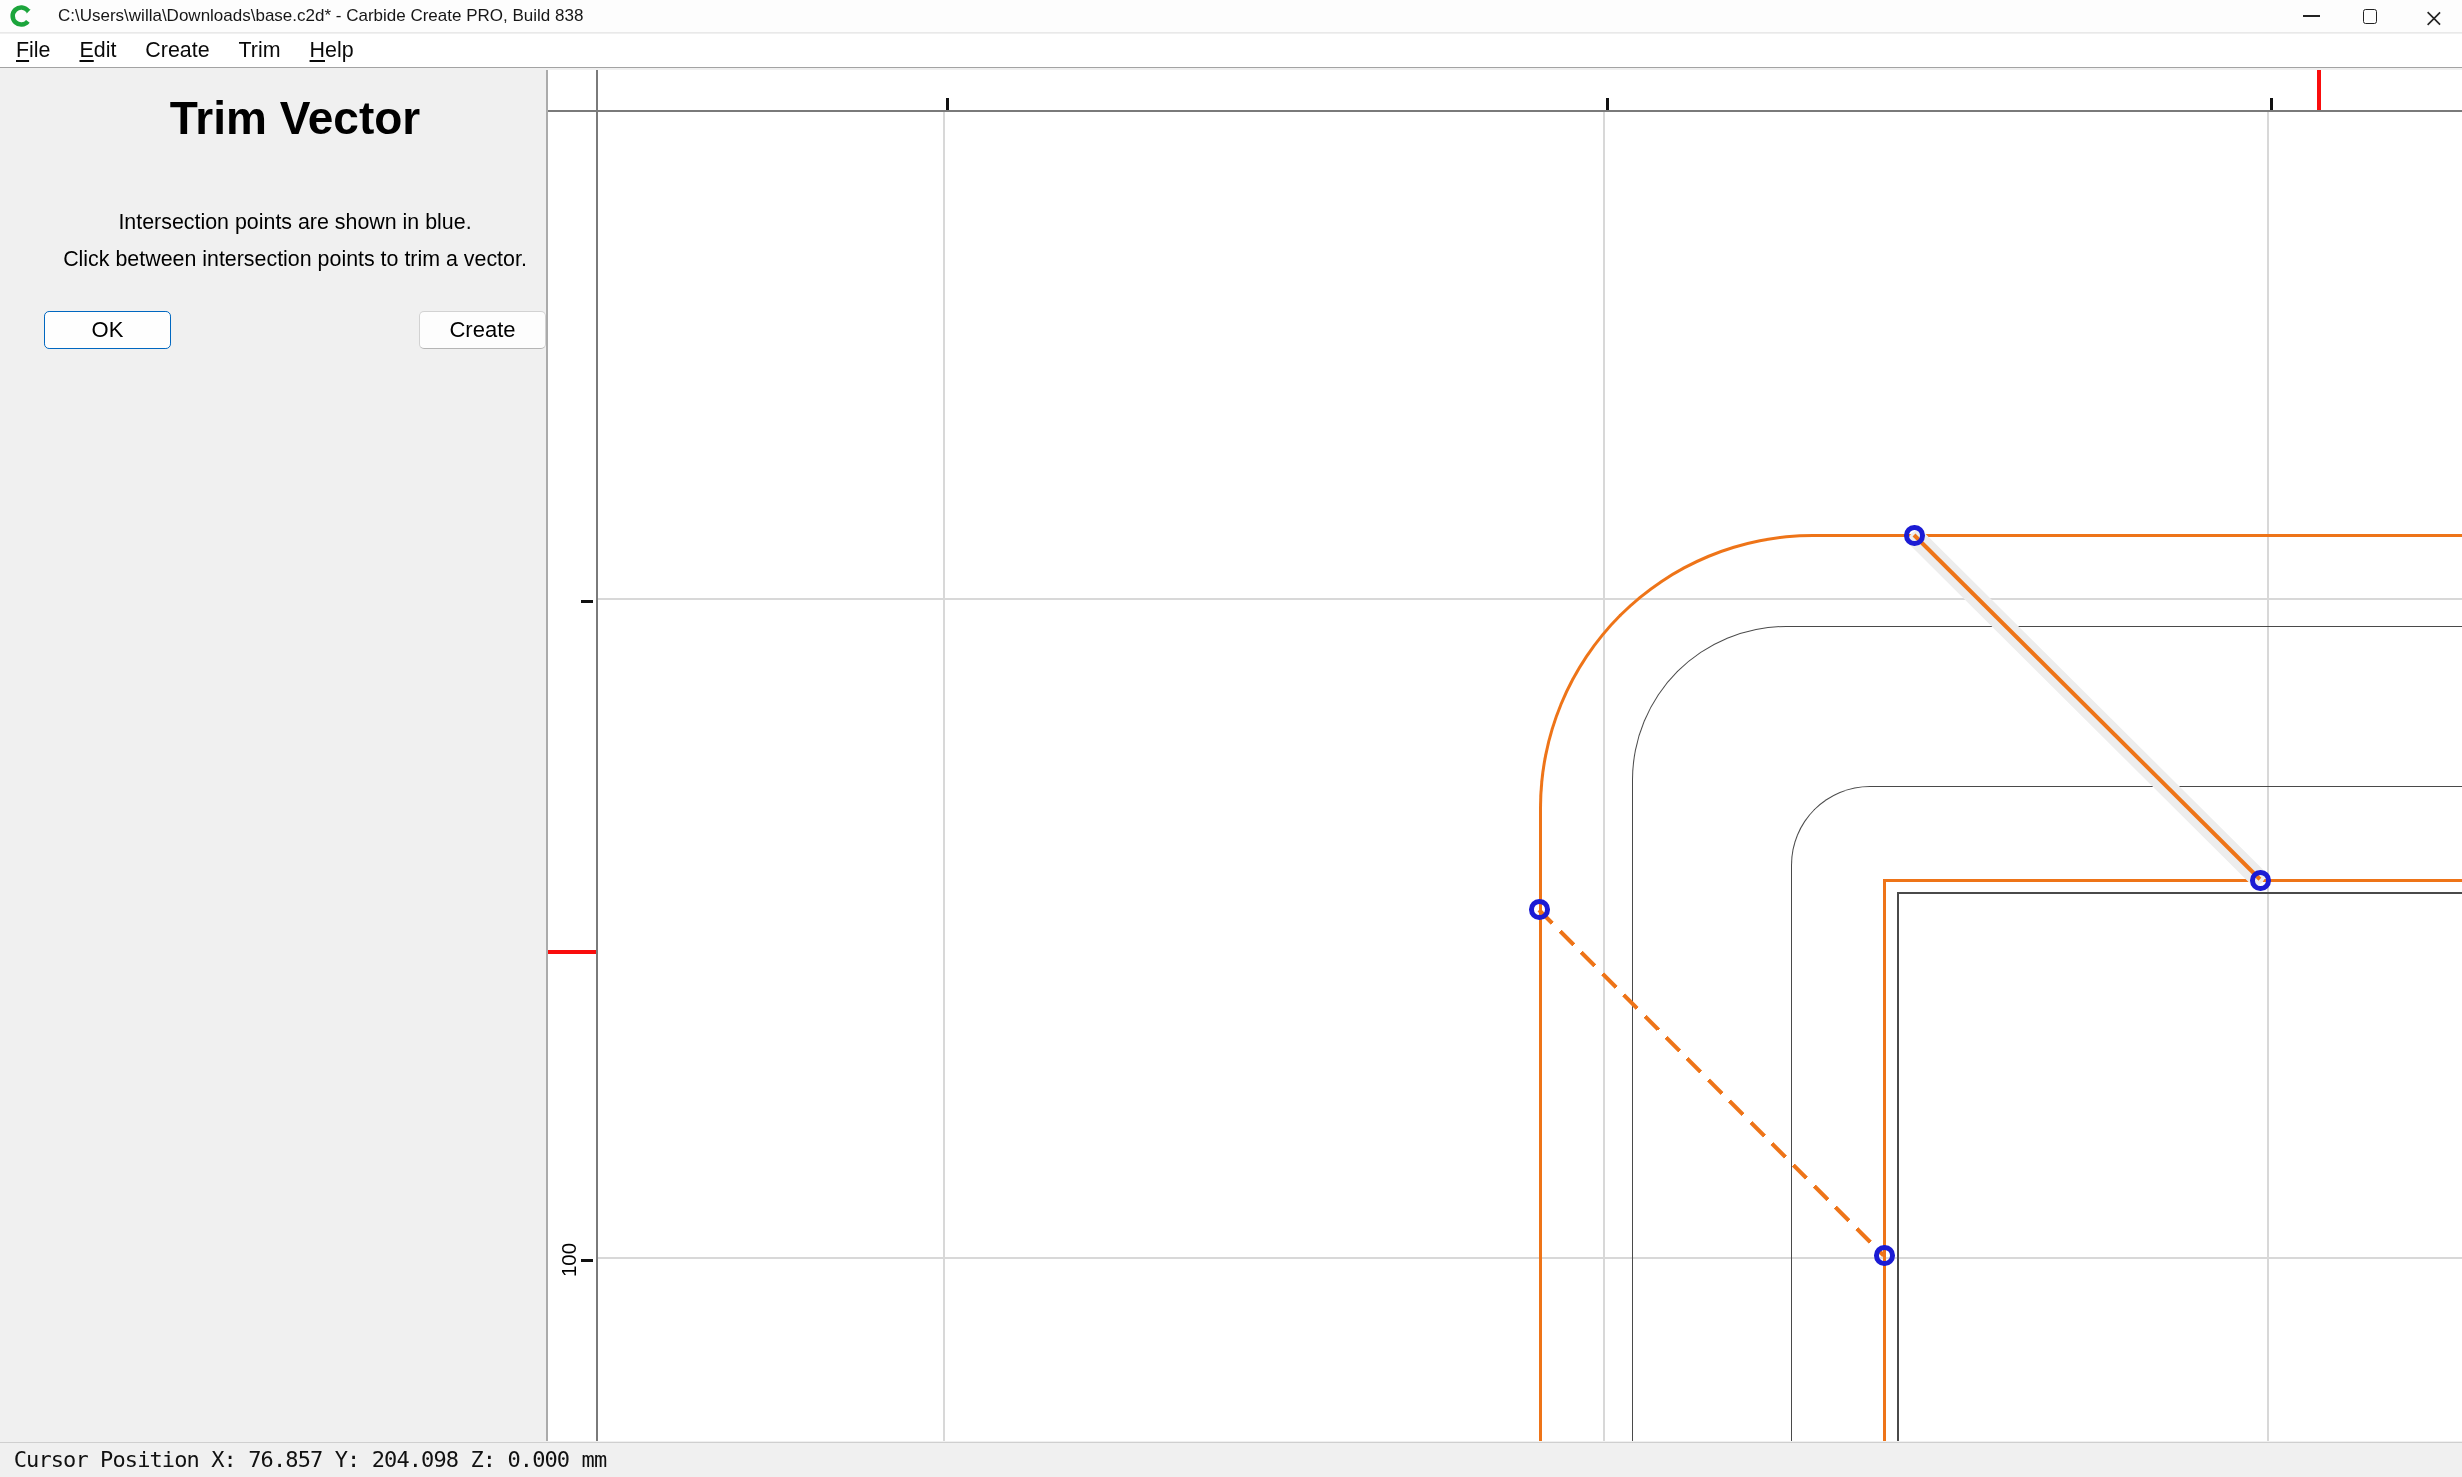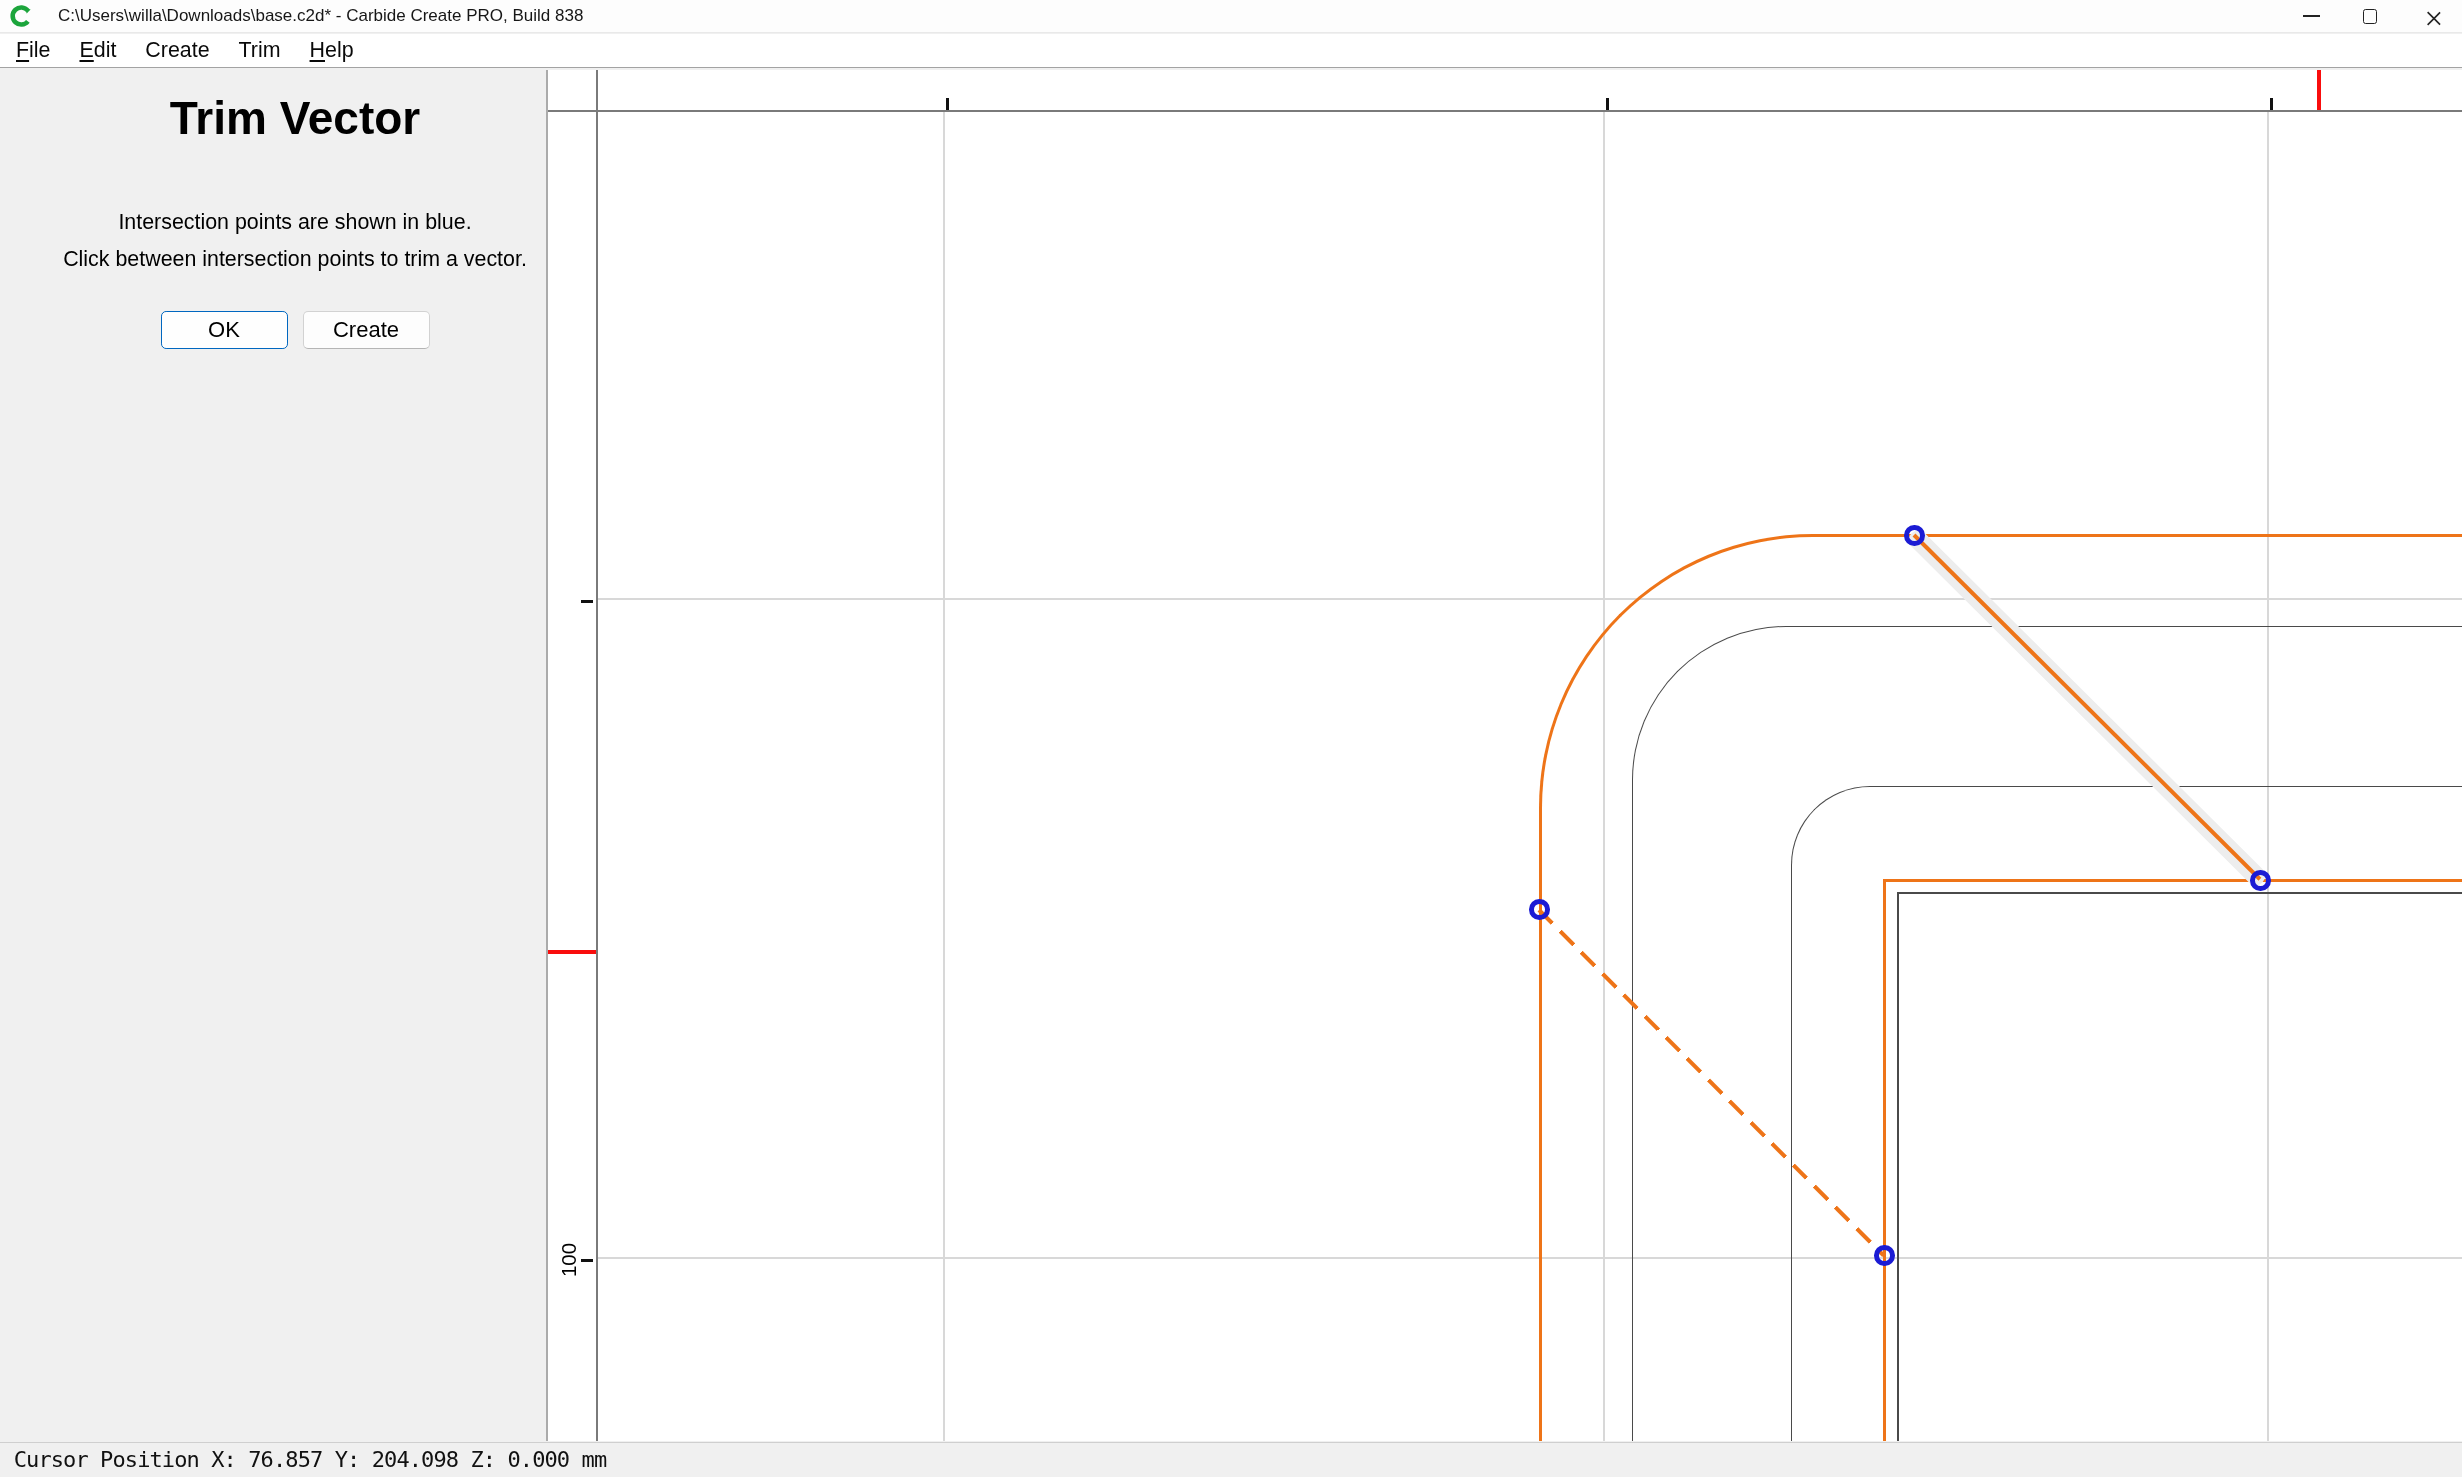--- a/index.html
+++ b/index.html
@@ -29,21 +29,21 @@
              display:flex; align-items:center; padding-left:16px; }
   .menu-item { font-size:21.4px; color:#0a0a0a; margin-right:29px; white-space:nowrap; }
   .menu-item .ul { text-decoration:underline; text-underline-offset:2.6px; }
 
   
   .panel { position:absolute; left:0; top:70px; width:548px; height:1371px;
            background:#f0f0f0; border-right:2.6px solid #ababab; text-align:center;padding-left:44px; }
   .dlg-title { margin-top:20.5px; font-size:46px; font-weight:bold; color:#000; }
   .dlg-text1 { margin-top:65px; font-size:21.4px; color:#000; }
   .dlg-text2 { margin-top:12px; font-size:21.4px; color:#000; }
-  .btn-row { margin-top:39px; display:flex; justify-content:center; gap:15px; }
+  .btn-row { margin-top:39px; display:flex; justify-content:space-between; gap:15px; }
   .btn { width:127px; height:38px; font-size:22px; color:#000; display:flex;
          align-items:center; justify-content:center; border-radius:5.1px; }
   .btn-ok { background:#fefefe; border:1.7px solid #0067c0; }
   .btn-cancel { background:#fdfdfd; border:1.7px solid #d2d2d2; border-bottom-color:#b5b5b5; }
 
   
   .workspace { position:absolute; left:548px; top:70px; width:1914px; height:1371px;
                background:#ffffff; }
   .corner-box { position:absolute; left:0; top:0; width:50px; height:42px;
                 background:#fff; border-right:2.6px solid #7a7a7a; border-bottom:2.6px solid #7a7a7a; }

